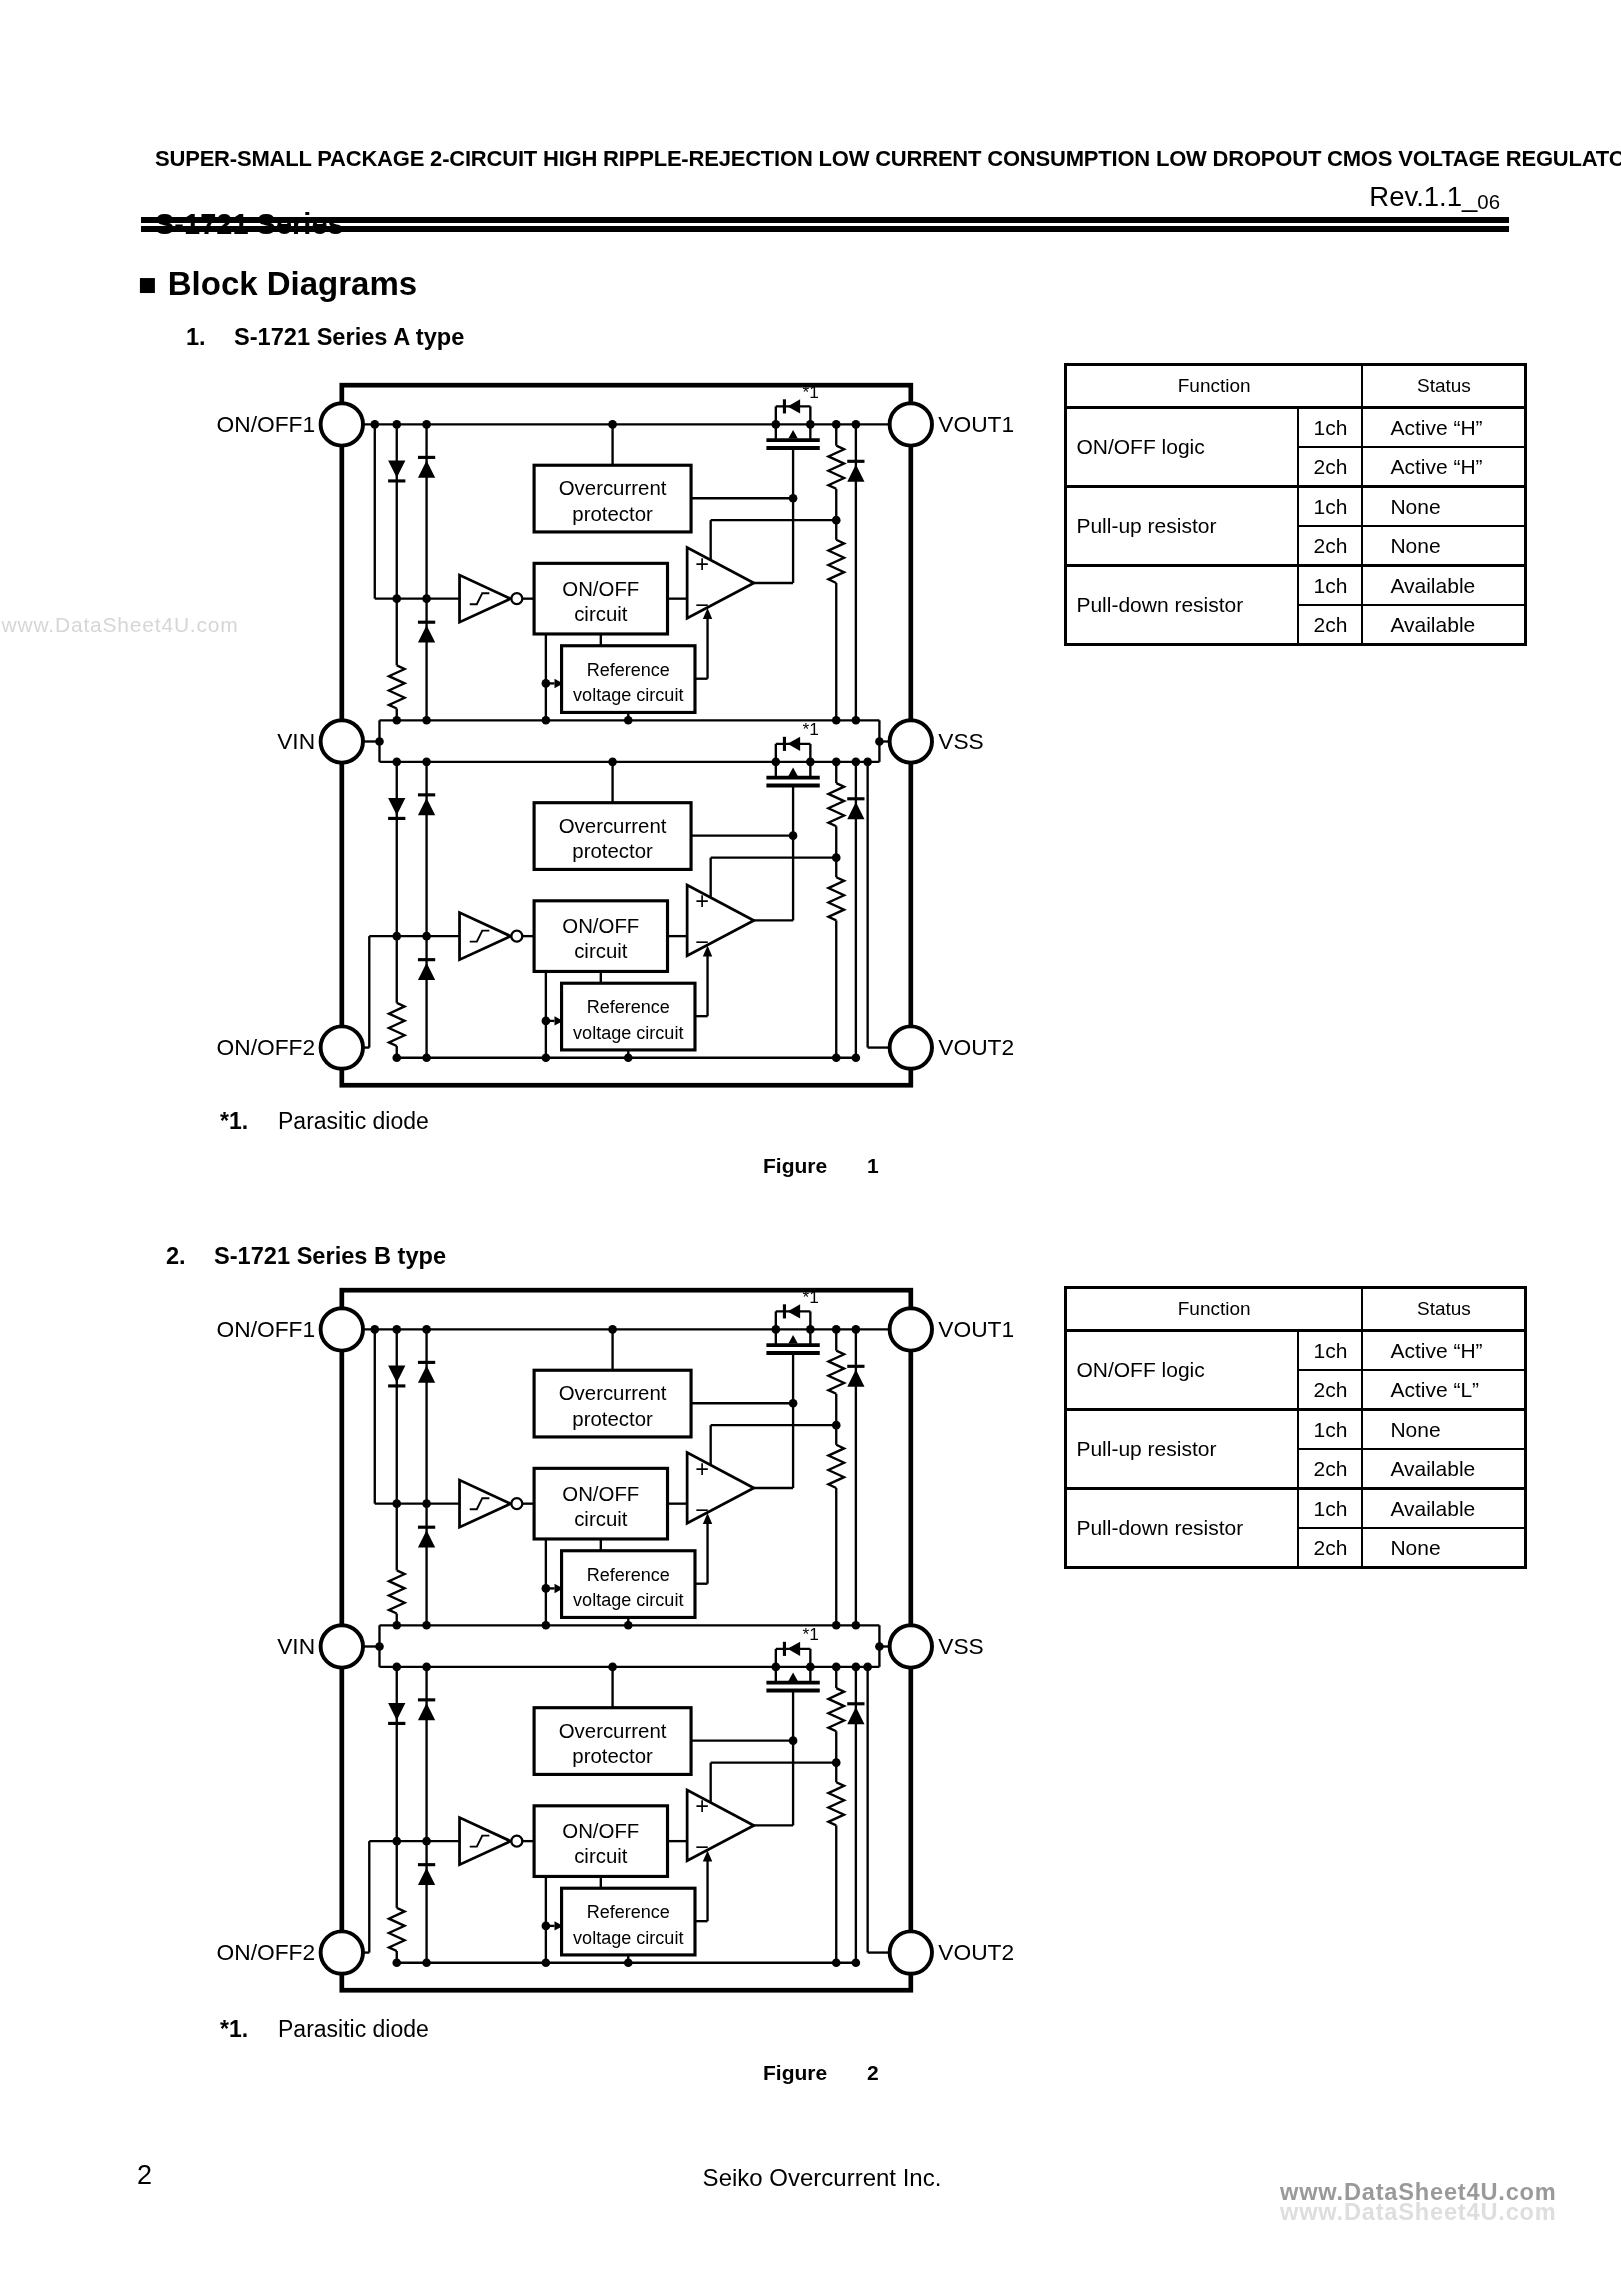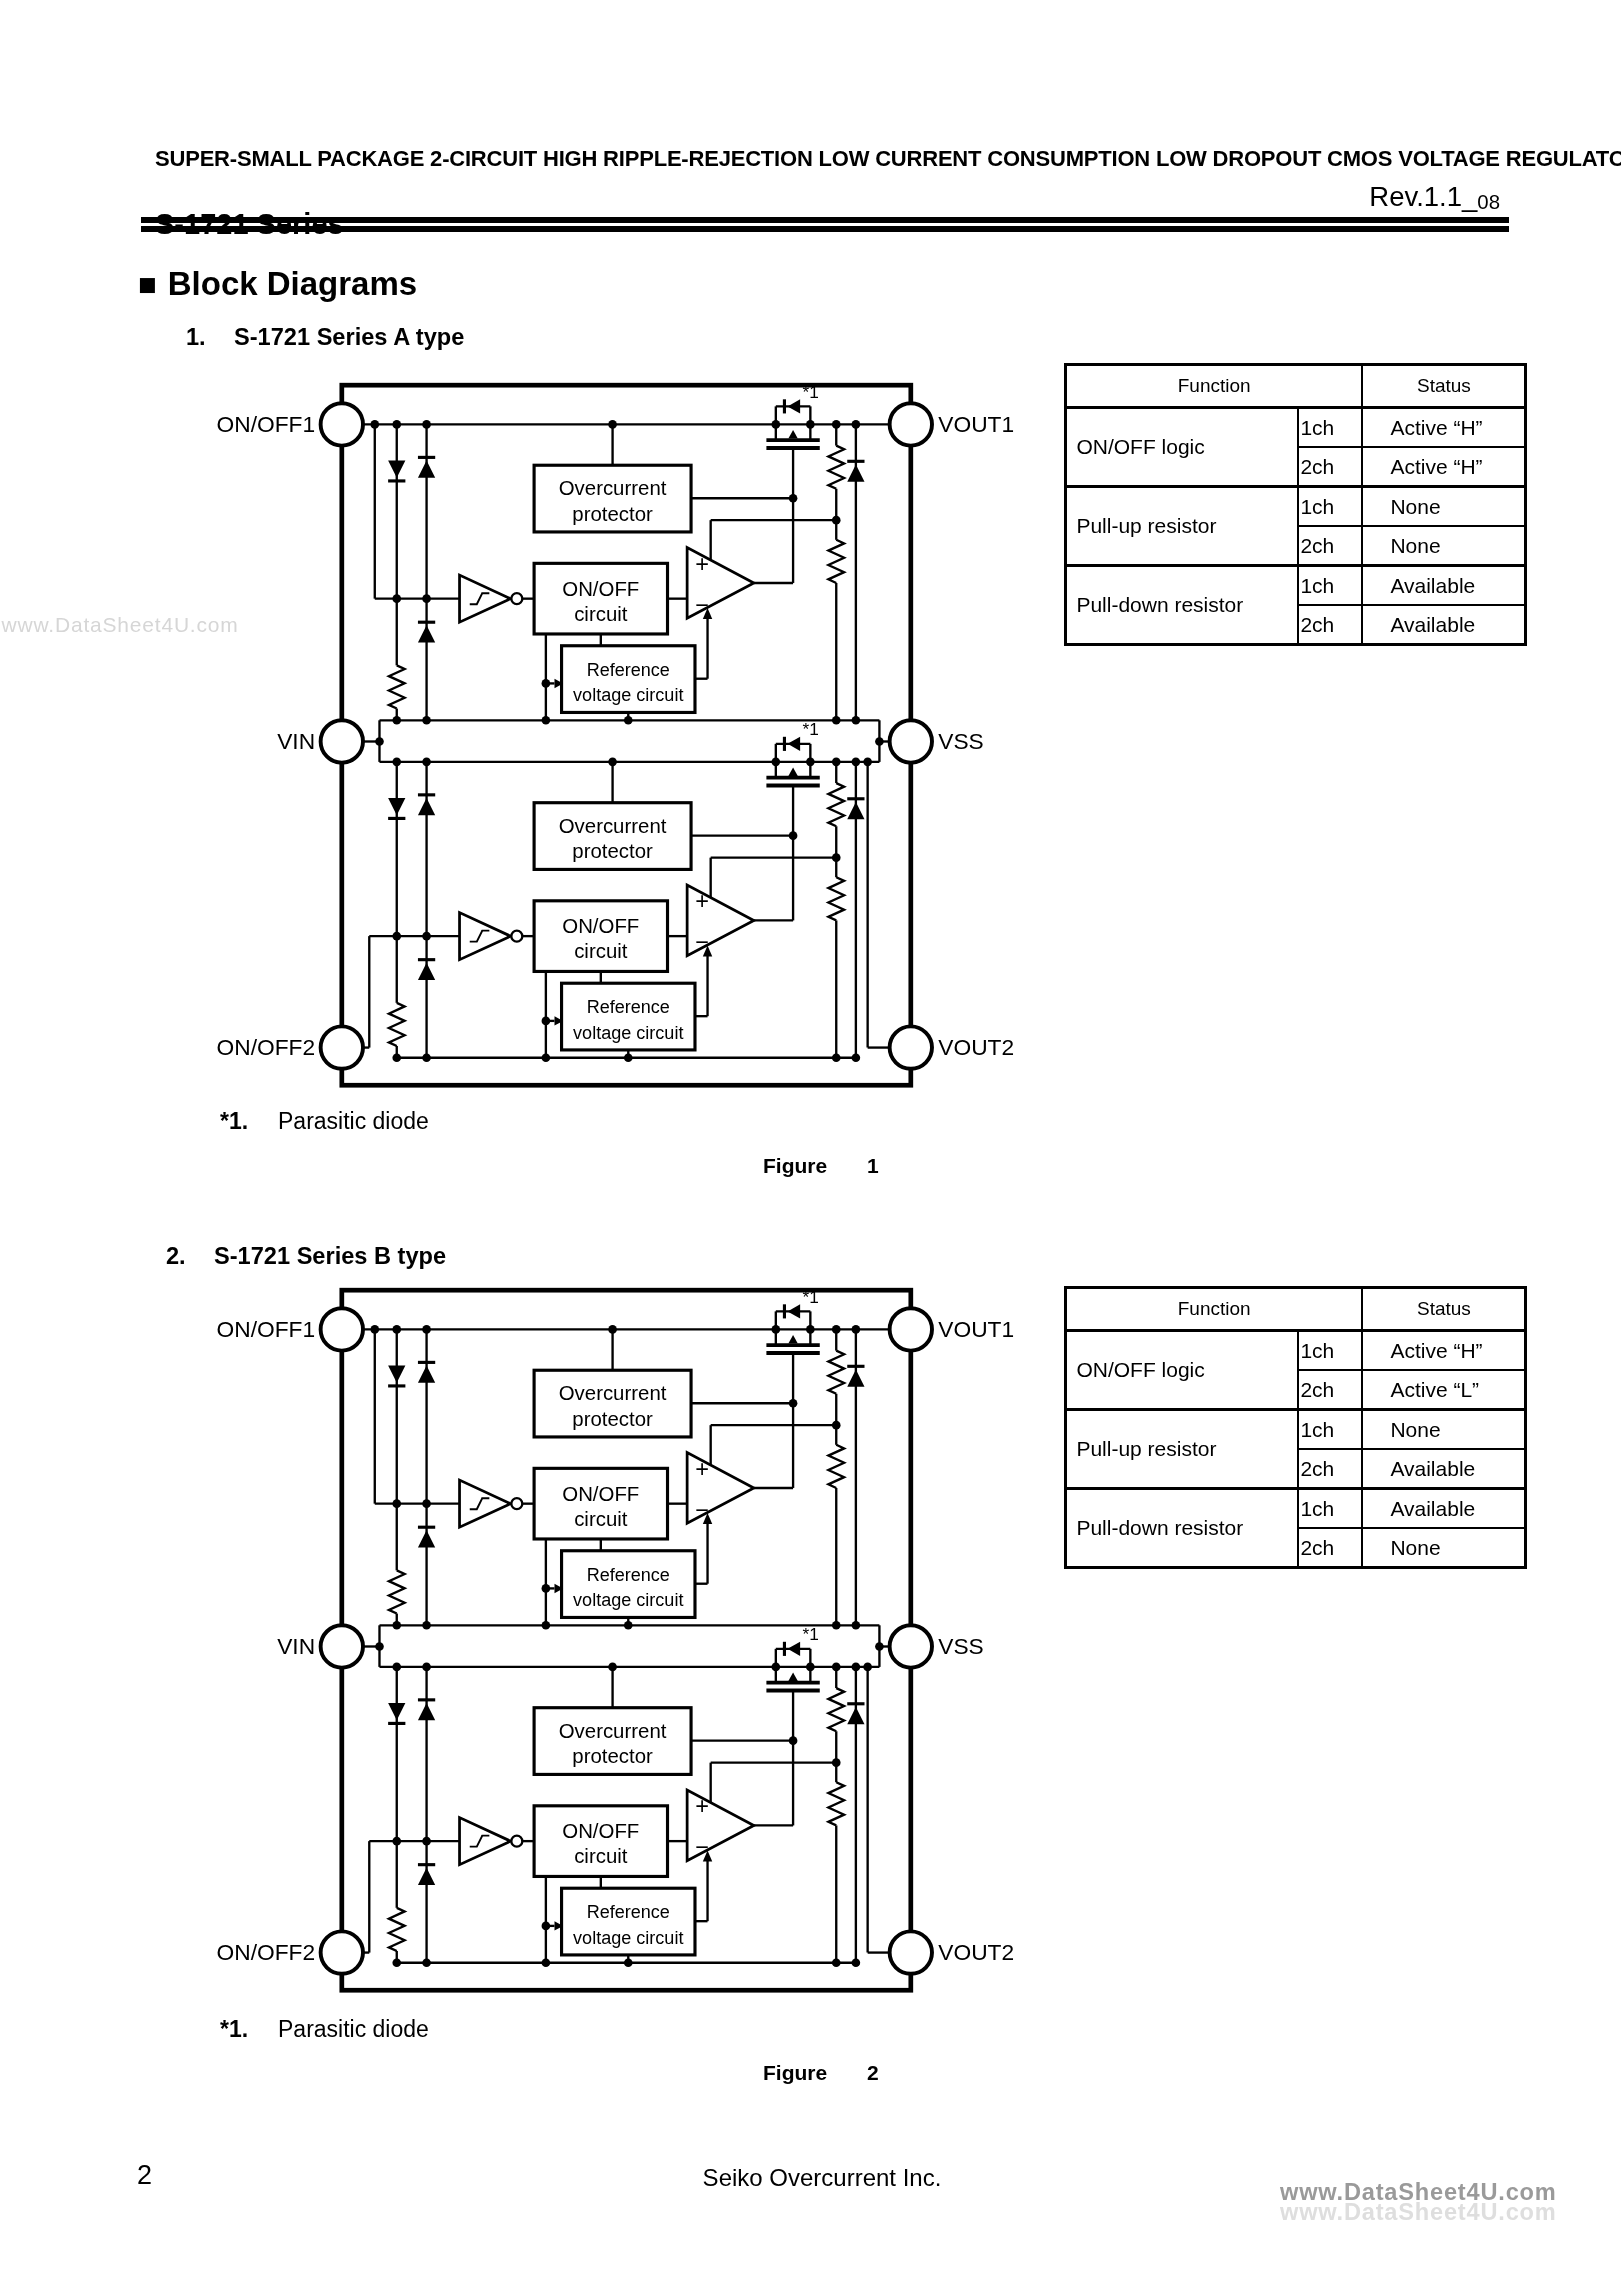--- a/index.html
+++ b/index.html
@@ -19,36 +19,36 @@
   .schem{width:879px;height:746px;}
   .footnote{font-size:23px;white-space:nowrap;}
   .footnote .fnref{font-weight:bold;}
   .caption{font-size:21px;font-weight:bold;}
   .fstable{border-collapse:collapse;background:#fff;}
   .fstable,.fstable th,.fstable td{border:2.4px solid #000;}
   .fstable{border-width:3.9px;}
   .fstable th{border-bottom-width:3.9px;font-weight:normal;font-size:19px;height:38px;text-align:center;}
   .fstable td{font-size:21px;height:35px;}
   .fstable .fn{width:220px;text-align:left;padding-left:9.4px;}
-  .fstable .ch{width:60px;}
+  .fstable .ch{width:60px;text-align:center;}
   .fstable .st{width:133px;text-align:left;padding-left:27px;}
   .fstable tr.group-start td{border-top-width:3.1px;}
   .pagenum{left:137px;top:2160px;font-size:27px;}
   .company{left:822px;top:2164px;transform:translateX(-50%);font-size:24px;white-space:nowrap;}
   .wm-right{left:1280px;top:2179px;font-size:23.6px;font-weight:bold;color:#9a9a9a;letter-spacing:0.8px;
             text-shadow:0 20.4px 0 #dedede;white-space:nowrap;}
 </style>
 </head>
 <body>
 
 <div class="page">
 
   <div class="abs hdr-title">SUPER-SMALL PACKAGE 2-CIRCUIT HIGH RIPPLE-REJECTION LOW CURRENT CONSUMPTION LOW DROPOUT CMOS VOLTAGE REGULATOR</div>
   <div class="abs hdr-series">S-1721 Series</div>
-  <div class="abs hdr-rev"><span>Rev.1.1_</span><span class="rev-sub">08</span></div>
+  <div class="abs hdr-rev"><span>Rev.1.1_</span><span class="rev-sub">06</span></div>
   <div class="abs rule rule1"></div>
   <div class="abs rule rule2"></div>
 
   <div class="abs wm-left">www.DataSheet4U.com</div>
 
   <div class="abs sec-head">
     <span class="sq">■</span>
     <span>Block Diagrams</span>
   </div>
 

